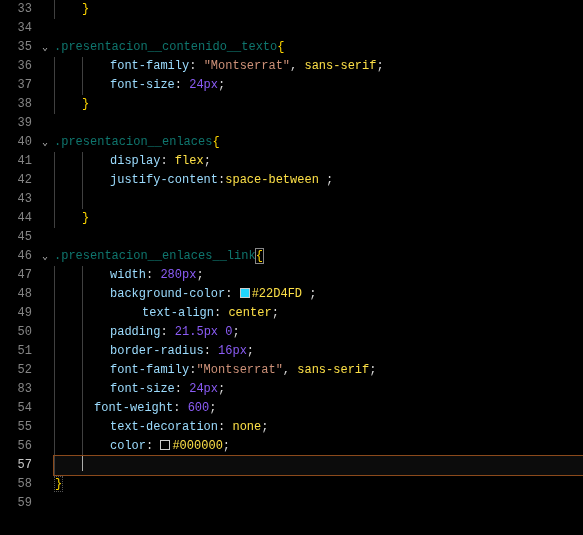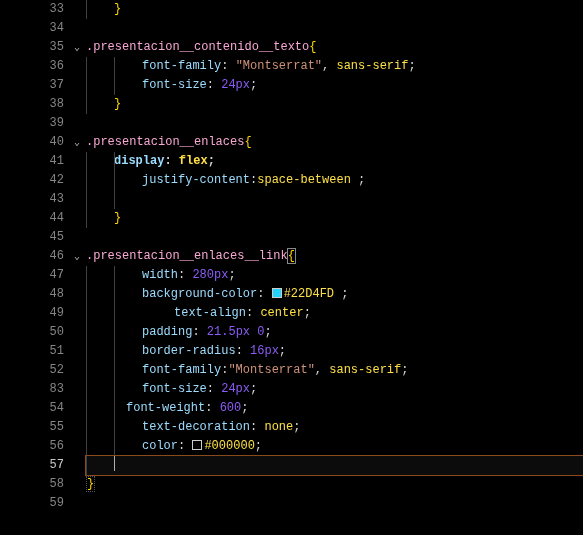--- a/index.html
+++ b/index.html
@@ -10,21 +10,20 @@
     line-height: 19px;
     color: #d4d4d4;
     overflow: hidden;
     width: 583px;
     height: 535px;
   }
   .editor {
     display: flex;
     flex-direction: column;
     height: 100%;
-    margin-left: 32px;
   }
   .line {
     display: flex;
     height: 19px;
     white-space: pre;
   }
   .gutter {
     width: 36px;
     text-align: right;
     color: #858585;
@@ -44,21 +43,21 @@
     flex: 1;
     position: relative;
   }
   .indent-guide {
     position: absolute;
     width: 1px;
     background: #404040;
     top: 0;
     bottom: 0;
   }
-  .tok-selector { color: #f9a8d4; }
+  .tok-selector { color: #0f766e; }
   .tok-brace { color: #ffd700; }
   .tok-prop { color: #9cdcfe; }
   .tok-string { color: #ce9178; }
   .tok-value { color: #fde047; }
   .tok-num { color: #8b5cf6; }
   .tok-punct { color: #d4d4d4; }
   .tok-colon { color: #d4d4d4; }
   .swatch {
     display: inline-block;
     width: 10px;
@@ -99,21 +98,21 @@
 
 <div class="editor" id="editor">
     <div class="line"><div class="gutter">33</div><div class="fold"></div><div class="code"><div class="indent-guide" style="left: 0px;"></div><span style="padding-left: 28px;"><span class="tok-brace">}</span></span></div></div>
     <div class="line"><div class="gutter">34</div><div class="fold"></div><div class="code"><span style="padding-left: 0px;"></span></div></div>
     <div class="line"><div class="gutter">35</div><div class="fold">⌄</div><div class="code"><span style="padding-left: 0px;"><span class="tok-selector">.presentacion__contenido__texto</span><span class="tok-brace">{</span></span></div></div>
     <div class="line"><div class="gutter">36</div><div class="fold"></div><div class="code"><div class="indent-guide" style="left: 0px;"></div><div class="indent-guide" style="left: 28px;"></div><span style="padding-left: 56px;"><span class="tok-prop">font-family</span><span class="tok-colon">: </span><span class="tok-string">"Montserrat"</span><span class="tok-punct">, </span><span class="tok-value">sans-serif</span><span class="tok-punct">;</span></span></div></div>
     <div class="line"><div class="gutter">37</div><div class="fold"></div><div class="code"><div class="indent-guide" style="left: 0px;"></div><div class="indent-guide" style="left: 28px;"></div><span style="padding-left: 56px;"><span class="tok-prop">font-size</span><span class="tok-colon">: </span><span class="tok-num">24px</span><span class="tok-punct">;</span></span></div></div>
     <div class="line"><div class="gutter">38</div><div class="fold"></div><div class="code"><div class="indent-guide" style="left: 0px;"></div><span style="padding-left: 28px;"><span class="tok-brace">}</span></span></div></div>
     <div class="line"><div class="gutter">39</div><div class="fold"></div><div class="code"><span style="padding-left: 0px;"></span></div></div>
     <div class="line"><div class="gutter">40</div><div class="fold">⌄</div><div class="code"><span style="padding-left: 0px;"><span class="tok-selector">.presentacion__enlaces</span><span class="tok-brace">{</span></span></div></div>
-    <div class="line"><div class="gutter">41</div><div class="fold"></div><div class="code"><div class="indent-guide" style="left: 0px;"></div><div class="indent-guide" style="left: 28px;"></div><span style="padding-left: 28px; font-weight: bold;"><span class="tok-prop">display</span><span class="tok-colon">: </span><span class="tok-value">flex</span><span class="tok-punct">;</span></span></div></div>
+    <div class="line"><div class="gutter">41</div><div class="fold"></div><div class="code"><div class="indent-guide" style="left: 0px;"></div><div class="indent-guide" style="left: 28px;"></div><span style="padding-left: 56px;"><span class="tok-prop">display</span><span class="tok-colon">: </span><span class="tok-value">flex</span><span class="tok-punct">;</span></span></div></div>
     <div class="line"><div class="gutter">42</div><div class="fold"></div><div class="code"><div class="indent-guide" style="left: 0px;"></div><div class="indent-guide" style="left: 28px;"></div><span style="padding-left: 56px;"><span class="tok-prop">justify-content</span><span class="tok-colon">:</span><span class="tok-value">space-between</span><span class="tok-punct"> ;</span></span></div></div>
     <div class="line"><div class="gutter">43</div><div class="fold"></div><div class="code"><div class="indent-guide" style="left: 0px;"></div><div class="indent-guide" style="left: 28px;"></div><span style="padding-left: 56px;"></span></div></div>
     <div class="line"><div class="gutter">44</div><div class="fold"></div><div class="code"><div class="indent-guide" style="left: 0px;"></div><span style="padding-left: 28px;"><span class="tok-brace">}</span></span></div></div>
     <div class="line"><div class="gutter">45</div><div class="fold"></div><div class="code"><span style="padding-left: 0px;"></span></div></div>
     <div class="line"><div class="gutter">46</div><div class="fold">⌄</div><div class="code"><span style="padding-left: 0px;"><span class="tok-selector">.presentacion__enlaces__link</span><span class="tok-brace bracket-match">{</span></span></div></div>
     <div class="line"><div class="gutter">47</div><div class="fold"></div><div class="code"><div class="indent-guide" style="left: 0px;"></div><div class="indent-guide" style="left: 28px;"></div><span style="padding-left: 56px;"><span class="tok-prop">width</span><span class="tok-colon">: </span><span class="tok-num">280px</span><span class="tok-punct">;</span></span></div></div>
     <div class="line"><div class="gutter">48</div><div class="fold"></div><div class="code"><div class="indent-guide" style="left: 0px;"></div><div class="indent-guide" style="left: 28px;"></div><span style="padding-left: 56px;"><span class="tok-prop">background-color</span><span class="tok-colon">: </span><span class="swatch" style="background: rgb(34, 212, 253);"></span><span class="tok-value">#22D4FD</span><span class="tok-punct"> ;</span></span></div></div>
     <div class="line"><div class="gutter">49</div><div class="fold"></div><div class="code"><div class="indent-guide" style="left: 0px;"></div><div class="indent-guide" style="left: 28px;"></div><span style="padding-left: 88px;"><span class="tok-prop">text-align</span><span class="tok-colon">: </span><span class="tok-value">center</span><span class="tok-punct">;</span></span></div></div>
     <div class="line"><div class="gutter">50</div><div class="fold"></div><div class="code"><div class="indent-guide" style="left: 0px;"></div><div class="indent-guide" style="left: 28px;"></div><span style="padding-left: 56px;"><span class="tok-prop">padding</span><span class="tok-colon">: </span><span class="tok-num">21.5px</span><span class="tok-punct"> </span><span class="tok-num">0</span><span class="tok-punct">;</span></span></div></div>
     <div class="line"><div class="gutter">51</div><div class="fold"></div><div class="code"><div class="indent-guide" style="left: 0px;"></div><div class="indent-guide" style="left: 28px;"></div><span style="padding-left: 56px;"><span class="tok-prop">border-radius</span><span class="tok-colon">: </span><span class="tok-num">16px</span><span class="tok-punct">;</span></span></div></div>

